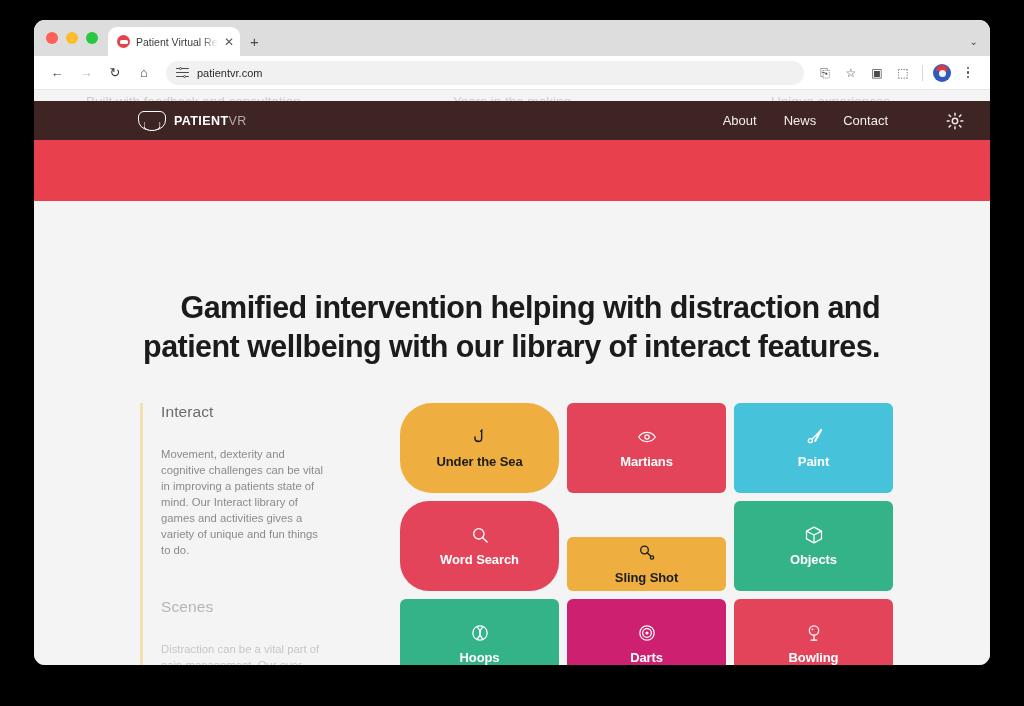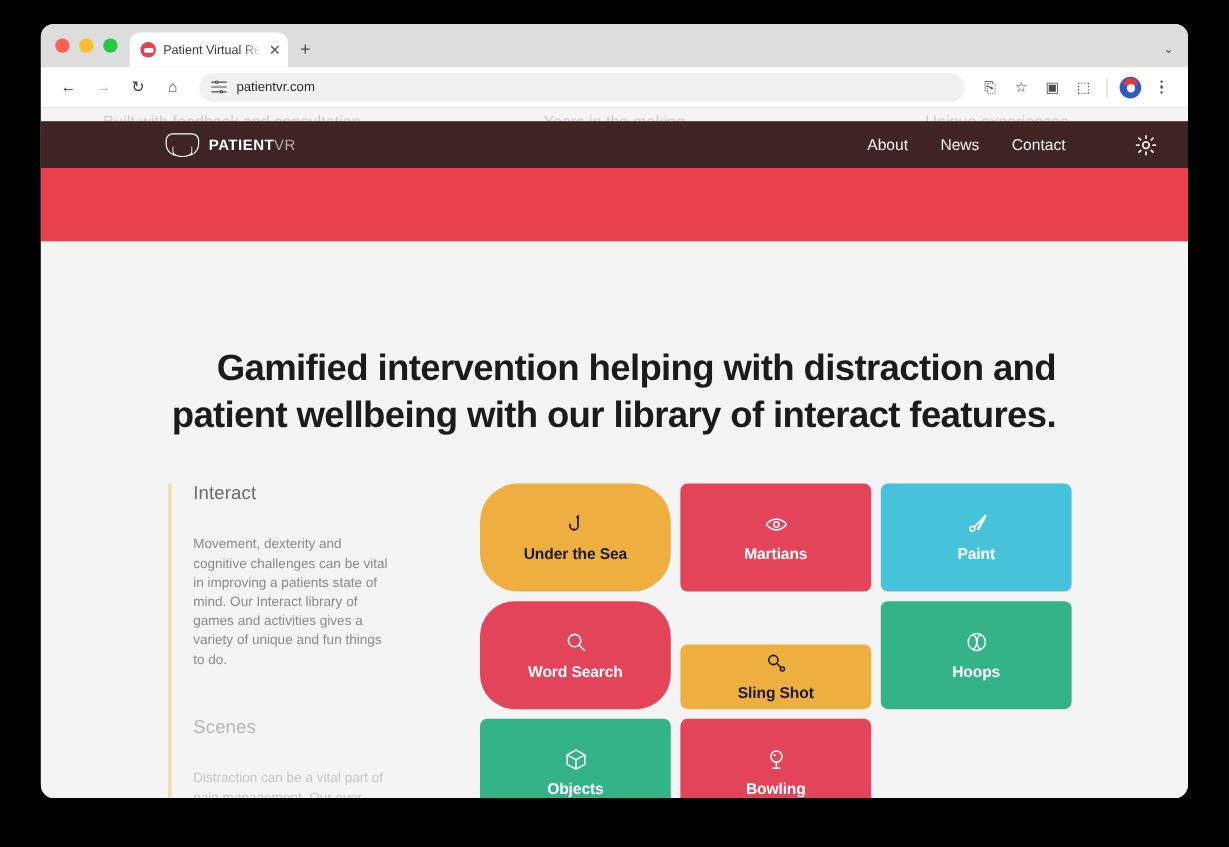--- a/index.html
+++ b/index.html
@@ -512,39 +512,49 @@
                 <circle cx="9" cy="8.4" r="4.6"></circle>
                 <path d="M12.3 11.7 16 15.4"></path>
                 <circle cx="18" cy="17.4" r="2"></circle>
               </svg>
             </span>
             <span class="tile-label">Sling Shot</span>
           </div>
 
           <div class="tile" style="background: rgb(52, 179, 136);">
             <span class="tile-icon">
+              <svg viewBox="0 0 24 24" width="20" height="20" fill="none" stroke="currentColor" stroke-width="1.5" stroke-linejoin="round">
+                <path d="M12 2.6 21 7.3v9.4L12 21.4 3 16.7V7.3Z"></path>
+                <path d="M3 7.3 12 12m0 0 9-4.7M12 12v9.4"></path>
+              </svg>
+            </span>
+            <span class="tile-label">Objects</span>
+          </div>
+
+          <div class="tile" style="background: rgb(52, 179, 136);">
+            <span class="tile-icon">
               <svg viewBox="0 0 24 24" width="20" height="20" fill="none" stroke="currentColor" stroke-width="1.5">
                 <circle cx="12" cy="12" r="8.6"></circle>
                 <path d="M8.2 4.4A9.6 9.6 0 0 1 8.2 19.6"></path>
                 <path d="M15.8 4.4a9.6 9.6 0 0 0 0 15.2"></path>
               </svg>
             </span>
             <span class="tile-label">Hoops</span>
           </div>
 
-          <div class="tile" style="background: rgb(52, 179, 136);">
-            <span class="tile-icon">
-              <svg viewBox="0 0 24 24" width="20" height="20" fill="none" stroke="currentColor" stroke-width="1.5" stroke-linejoin="round">
-                <path d="M12 2.6 21 7.3v9.4L12 21.4 3 16.7V7.3Z"></path>
-                <path d="M3 7.3 12 12m0 0 9-4.7M12 12v9.4"></path>
-              </svg>
-            </span>
-            <span class="tile-label">Objects</span>
-          </div>
-
+          <div class="tile" style="background: rgb(205, 32, 112);">
+            <span class="tile-icon">
+              <svg viewBox="0 0 24 24" width="20" height="20" fill="none" stroke="currentColor" stroke-width="1.5">
+                <circle cx="12" cy="12" r="8.6"></circle>
+                <circle cx="12" cy="12" r="5.2"></circle>
+                <circle cx="12" cy="12" r="1.9" fill="currentColor" stroke="none"></circle>
+              </svg>
+            </span>
+            <span class="tile-label">Darts</span>
+          </div>
 
           <div class="tile" style="background: rgb(227, 68, 90);">
             <span class="tile-icon">
               <svg viewBox="0 0 24 24" width="20" height="20" fill="none" stroke="currentColor" stroke-width="1.5" stroke-linecap="round">
                 <circle cx="12" cy="9" r="5.6"></circle>
                 <circle cx="10.2" cy="7.6" r="1.1" fill="currentColor" stroke="none"></circle>
                 <path d="M12 14.6v6"></path>
                 <path d="M8.6 20.6h6.8"></path>
               </svg>
             </span>

